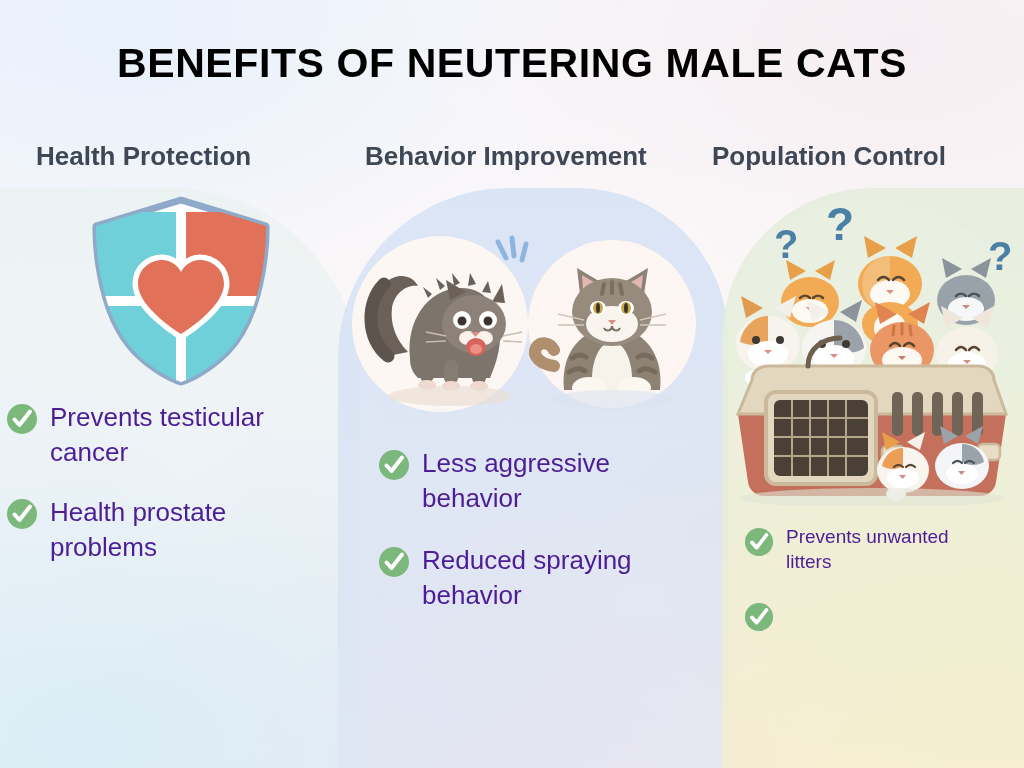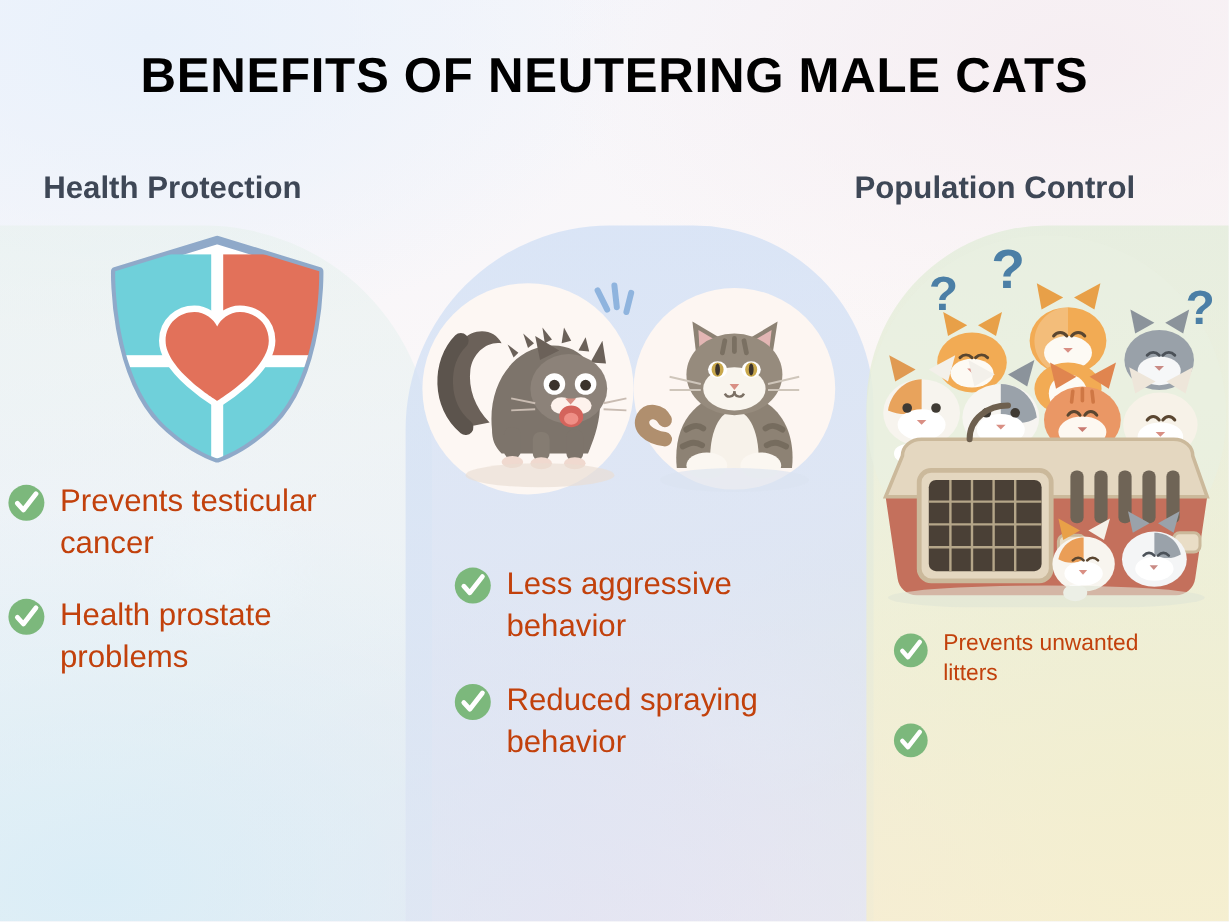--- a/index.html
+++ b/index.html
@@ -100,21 +100,21 @@
     white-space: nowrap;
     font-family: "Liberation Sans", sans-serif;
   }
   .heading-1 { left: 36px; }
   .heading-2 { left: 365px; }
   .heading-3 { left: 712px; }
 
   
   .bullets { position: absolute; }
   .bullets-1 { left: 6px;   top: 400px; width: 330px; }
-  .bullets-2 { left: 378px; top: 446px; width: 320px; margin-top: 23px; }
+  .bullets-2 { left: 378px; top: 446px; width: 320px; }
   .bullets-3 { left: 744px; top: 524px; width: 300px; }
 
   .bullet {
     display: flex;
     align-items: flex-start;
     margin-bottom: 26px;
   }
   .bullets-2 .bullet { margin-bottom: 28px; }
   .bullets-3 .bullet { margin-bottom: 24px; }
 
@@ -123,21 +123,21 @@
     width: 32px;
     height: 32px;
     margin-right: 12px;
     margin-top: 3px;
   }
   .bullets-3 .check { width: 30px; height: 30px; }
 
   .bullet-text {
     font-size: 26px;
     line-height: 1.33;
-    color: #c2410c;
+    color: #4c1d95;
     font-family: "Liberation Sans", sans-serif;
     white-space: pre-line;
   }
   .bullets-3 .bullet-text {
     font-size: 19px;
     white-space: nowrap;
   }
   .bullets-3 .bullet-text.wrap { white-space: pre-line; }
 
   
@@ -154,20 +154,21 @@
   <div class="bg-base"></div>
   <div class="bg-grain"></div>
 
   <div class="panel panel-1"></div>
   <div class="panel panel-2"></div>
   <div class="panel panel-3"></div>
 
   <div class="title">BENEFITS OF NEUTERING MALE CATS</div>
 
   <div class="heading heading-1">Health Protection</div>
+  <div class="heading heading-2">Behavior Improvement</div>
   <div class="heading heading-3">Population Control</div>
 
   <div class="illo illo-shield">
     <svg viewBox="0 0 206 196" width="206" height="196">
       <defs>
         <clipPath id="shieldClip">
           <path d="M103 8 L188 34 C188 34 190 118 149 160 C131 178 112 187 103 190
                    C94 187 75 178 57 160 C16 118 18 34 18 34 Z"></path>
         </clipPath>
       </defs>

